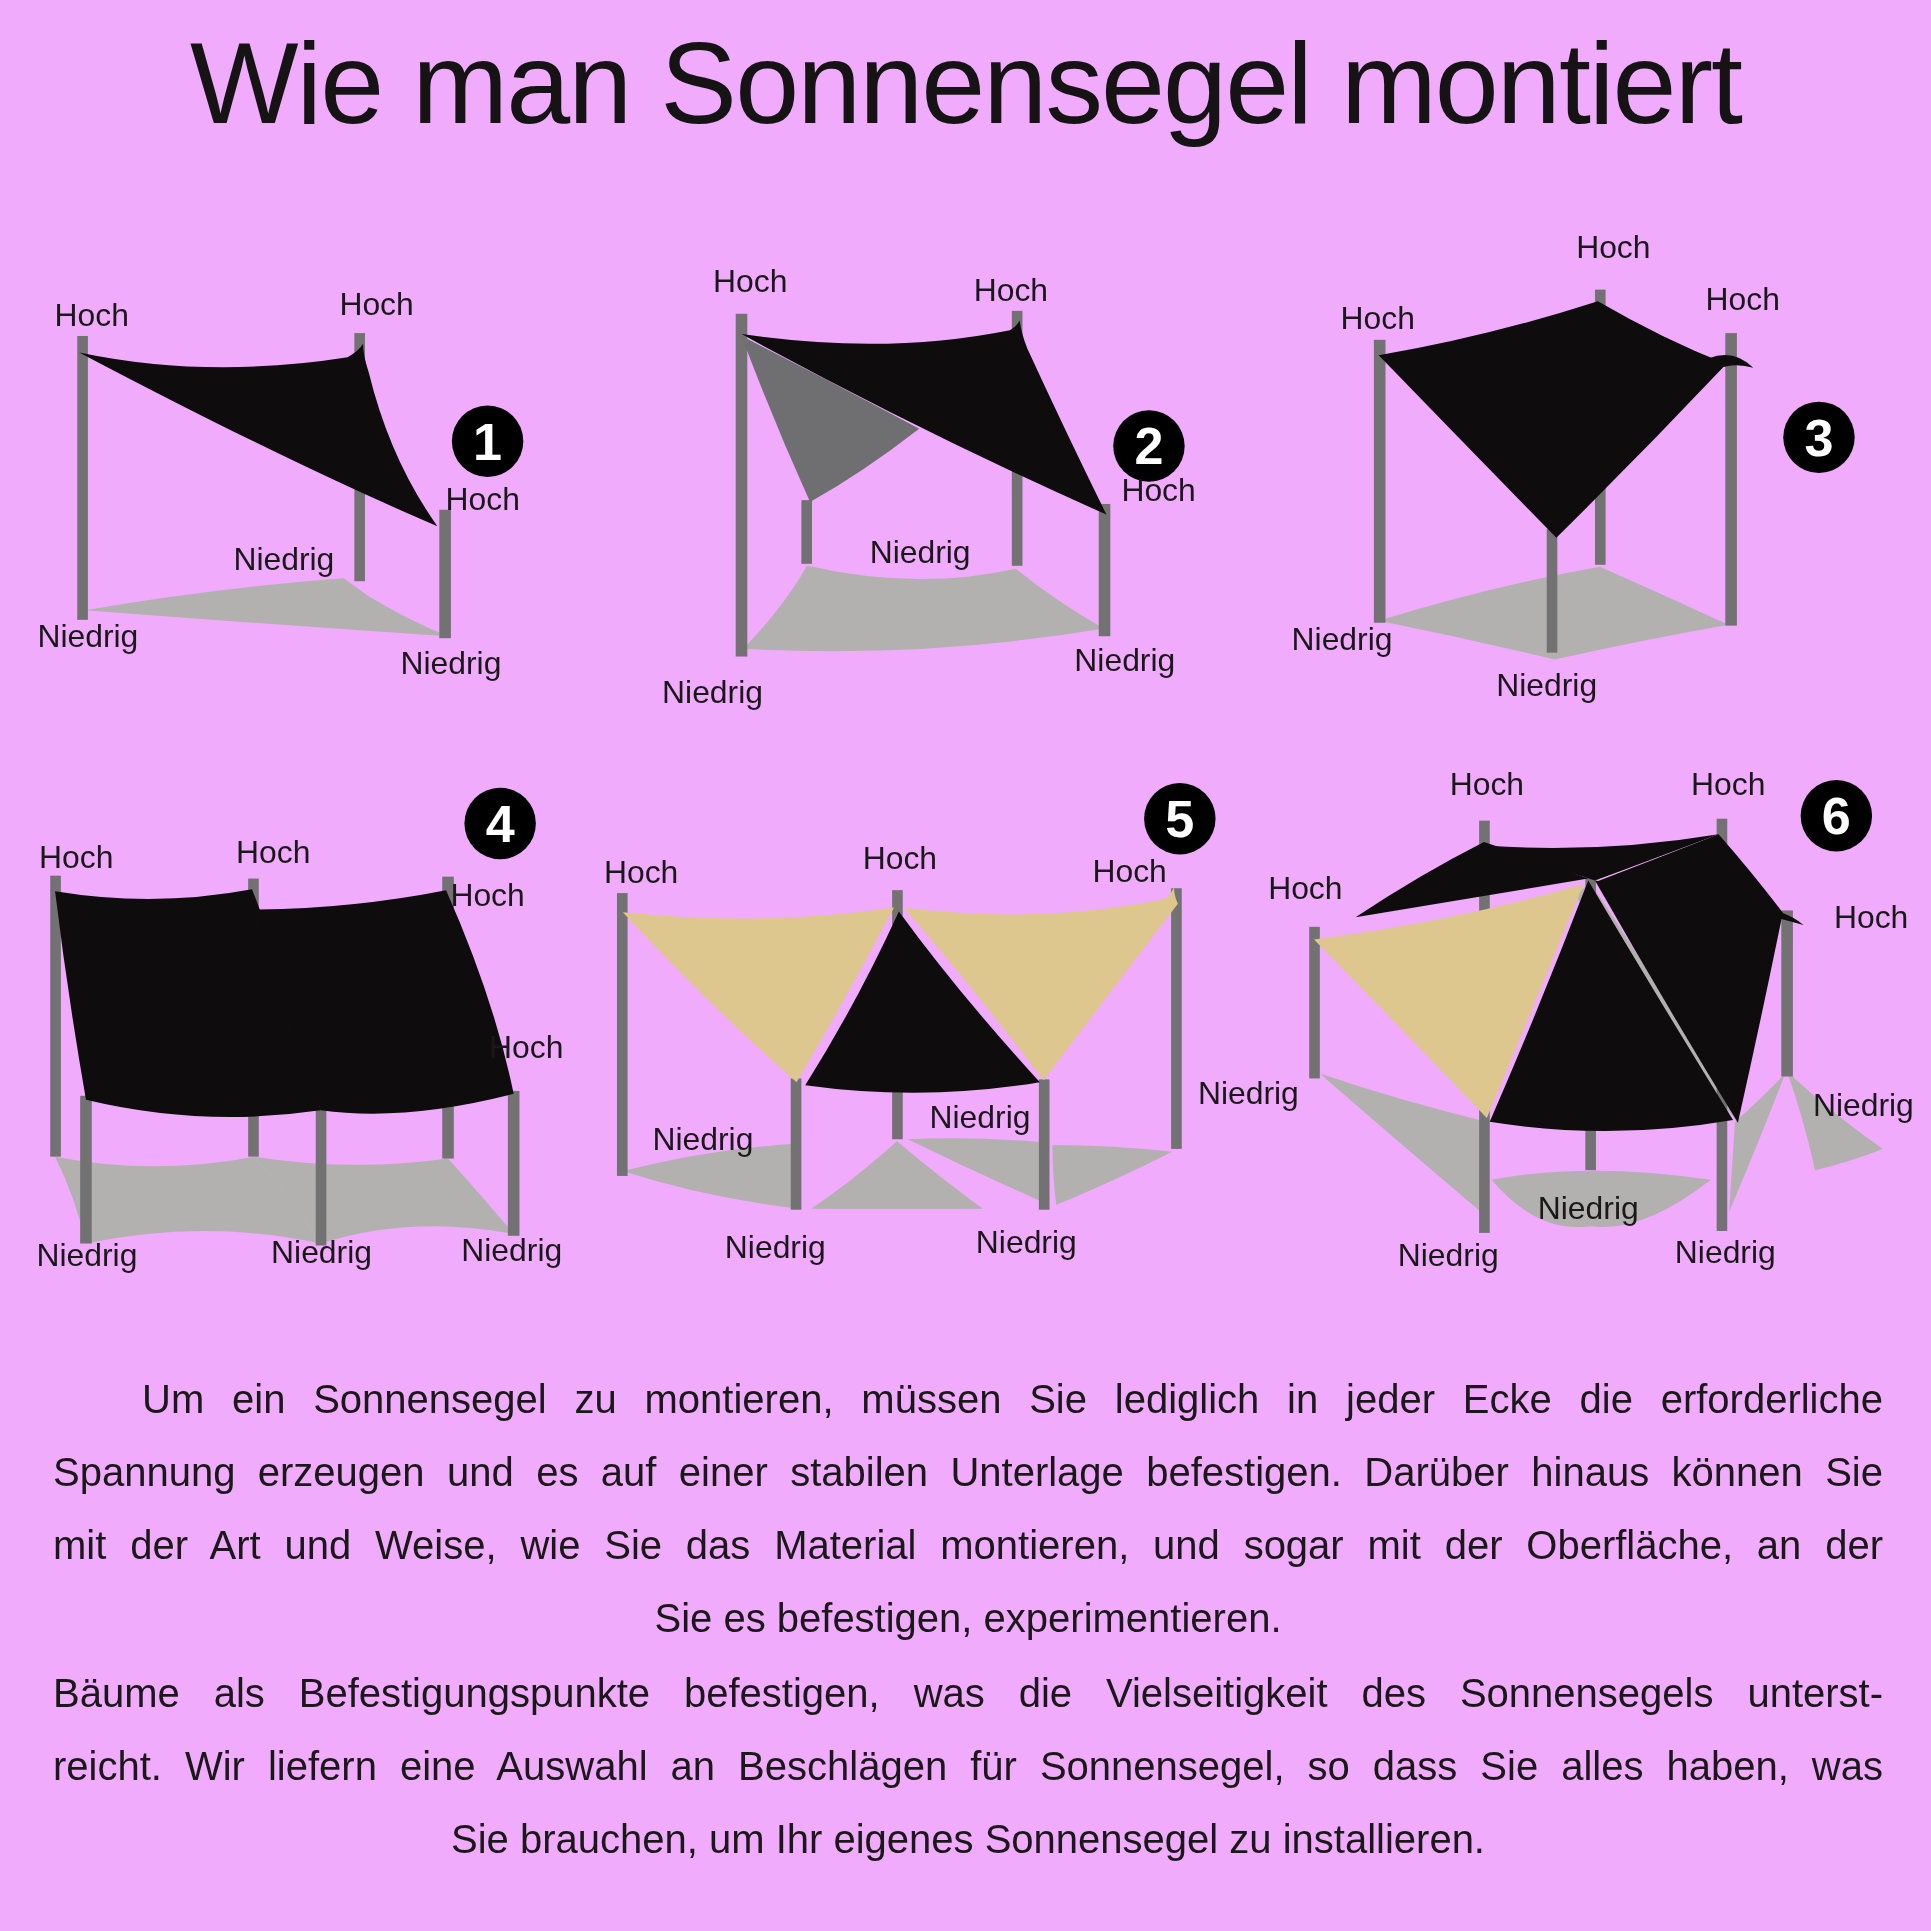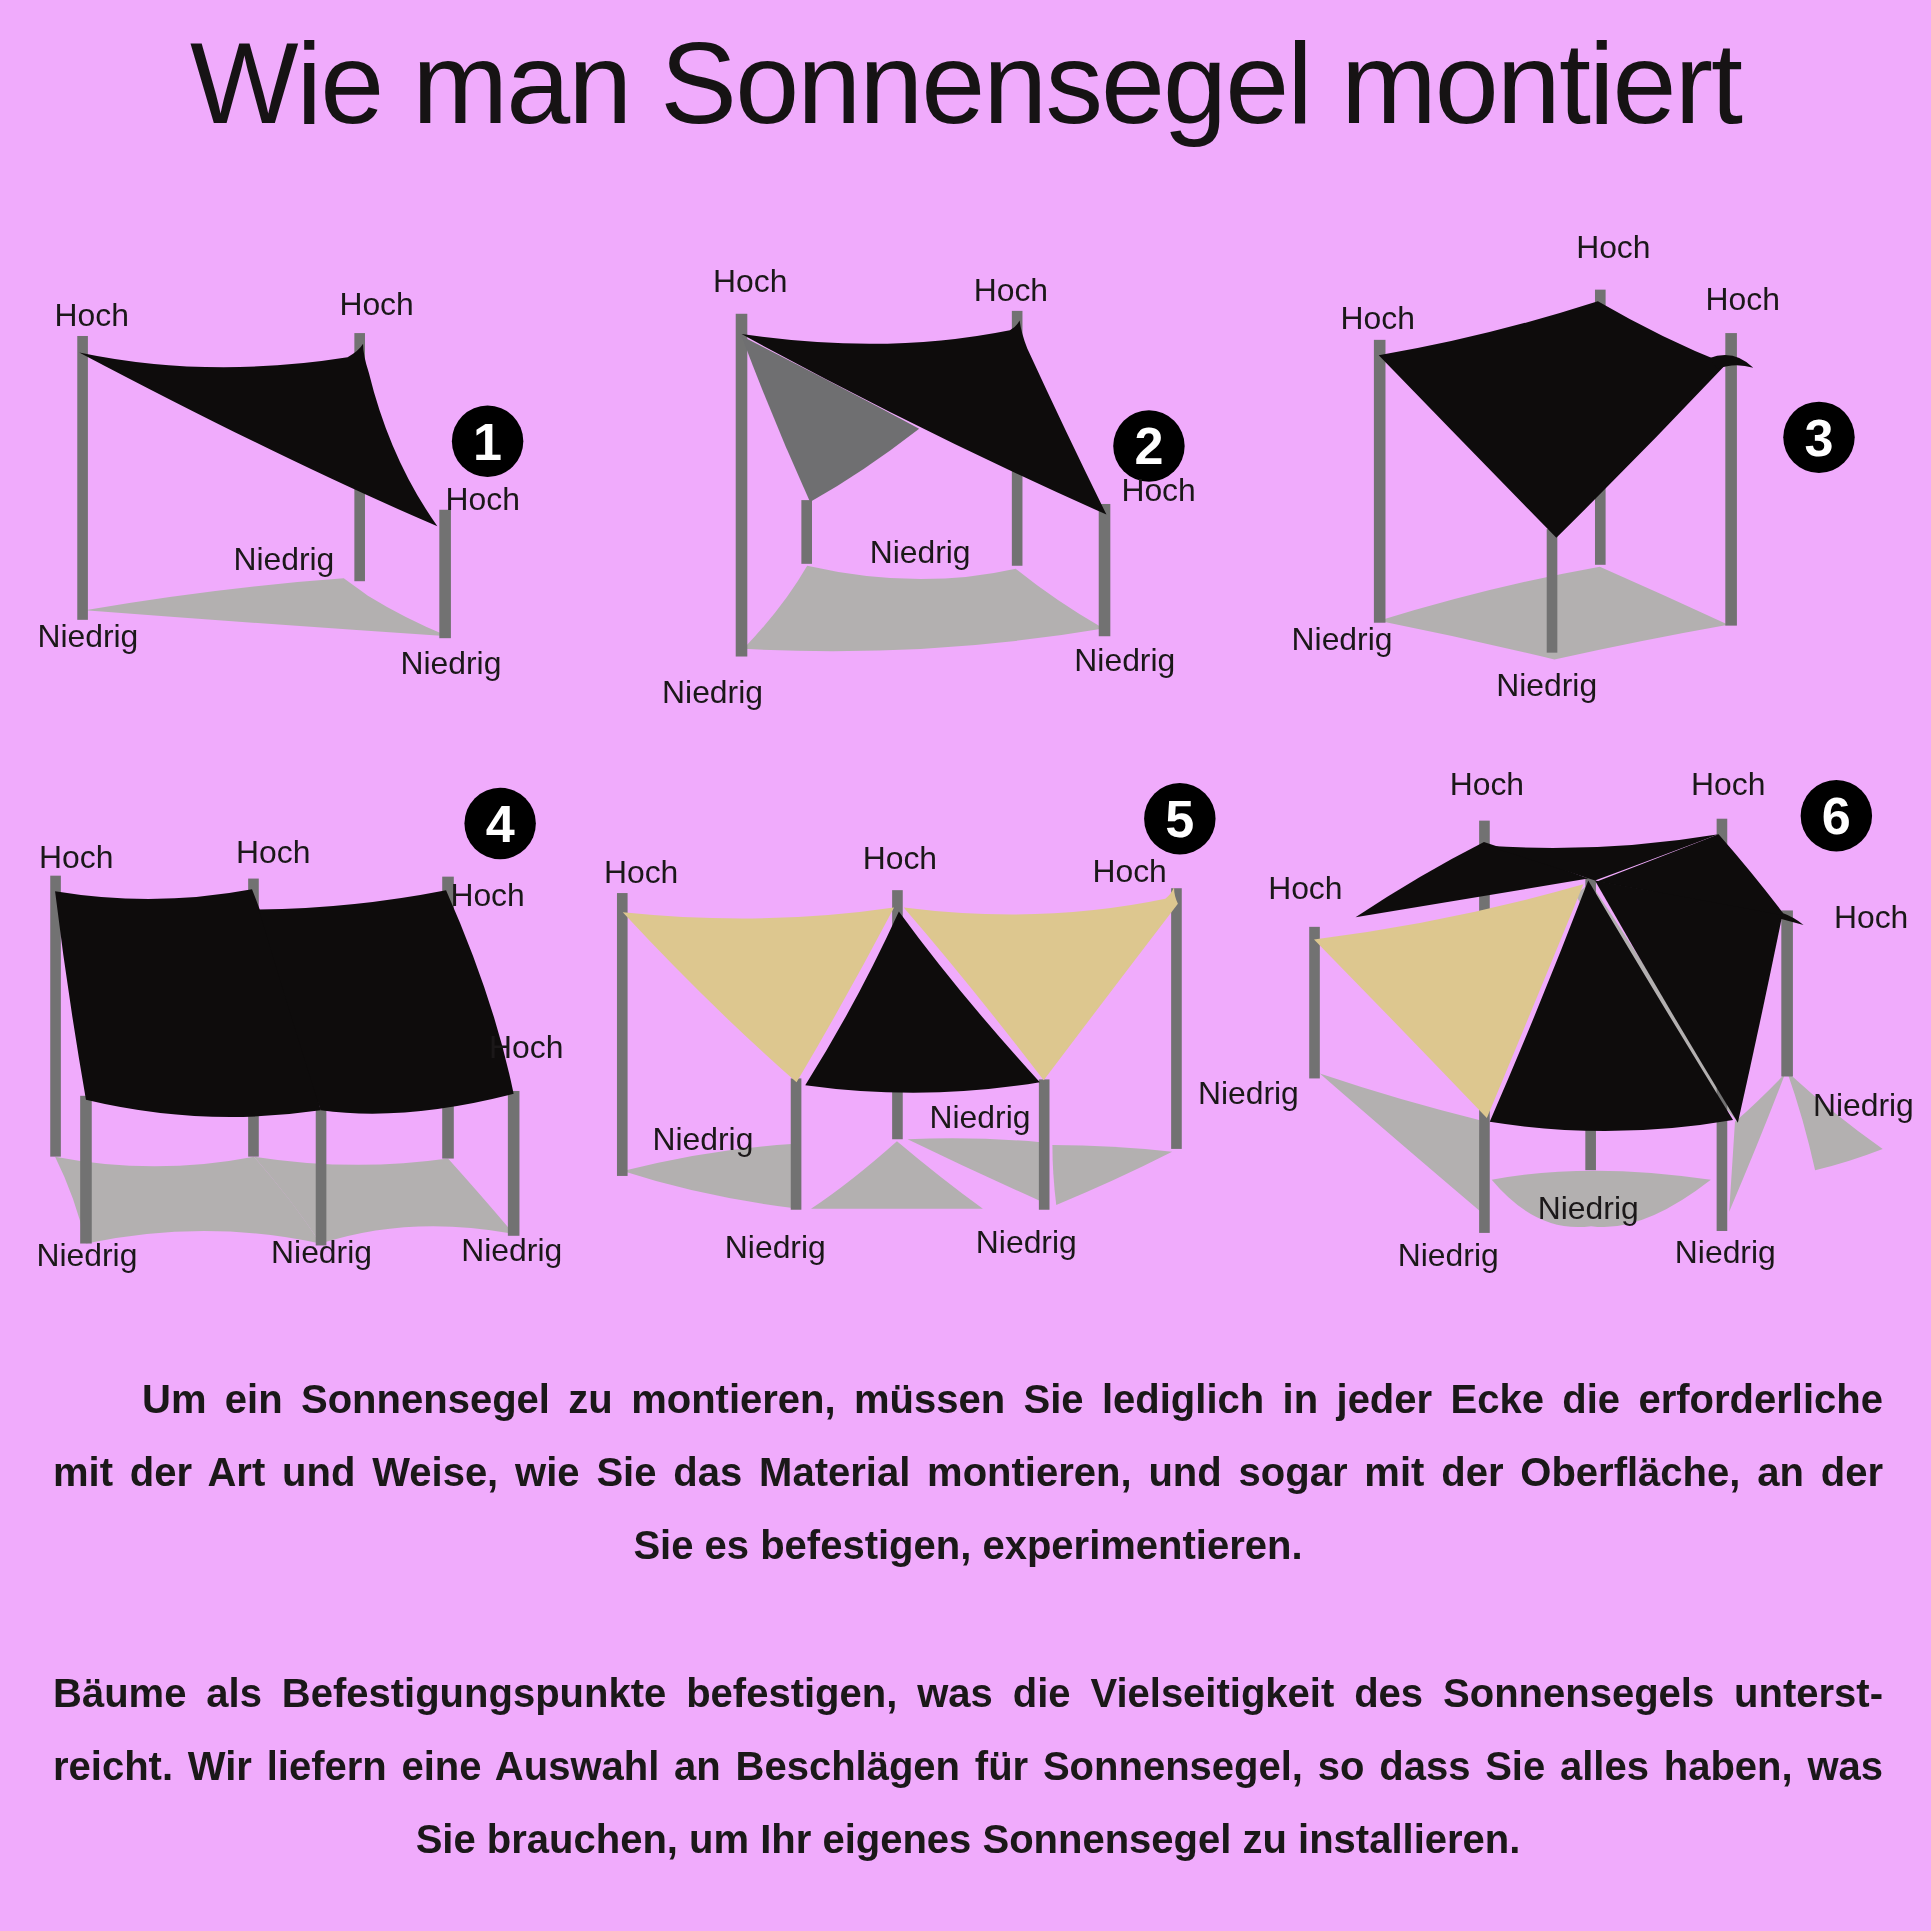--- a/index.html
+++ b/index.html
@@ -12,21 +12,21 @@
   .shadow{fill:#b3b0b0;}
   .sail-black{fill:#0e0c0c;}
   .sail-gray{fill:#6f6f71;}
   .sail-tan{fill:#ddc78f;}
   .badge{fill:#000000;}
   .badge-num{font-family:"Liberation Sans",sans-serif;font-size:54px;font-weight:700;
              fill:#ffffff;text-anchor:middle;}
   .lbl{font-family:"Liberation Sans",sans-serif;font-size:33px;font-weight:400;
        fill:#1b1819;text-anchor:middle;}
   .para{position:absolute;left:53px;width:1830px;font-size:40px;line-height:73px;
-        color:#1b1819;font-weight:bold;}
+        color:#1b1819;}
   .para-1{top:1363px;}
   .para-2{top:1657px;}
   .pline{width:1830px;text-align:center;}
   .pline.fill{text-align:justify;text-align-last:justify;}
   .pline.indent{padding-left:89px;width:1741px;}
 </style>
 </head>
 <body>
 
 <div class="page">
@@ -158,20 +158,21 @@
       <text class="lbl" x="1293" y="1143">Niedrig</text>
       <text class="lbl" x="1930" y="1156">Niedrig</text>
       <text class="lbl" x="1645" y="1263">Niedrig</text>
       <text class="lbl" x="1500" y="1311">Niedrig</text>
       <text class="lbl" x="1787" y="1308">Niedrig</text>
     </g>
   </svg>
 
   <div class="para para-1">
     <div class="pline fill indent">Um ein Sonnensegel zu montieren, müssen Sie lediglich in jeder Ecke die erforderliche</div>
+    <div class="pline fill">Spannung erzeugen und es auf einer stabilen Unterlage befestigen. Darüber hinaus können Sie</div>
     <div class="pline fill">mit der Art und Weise, wie Sie das Material montieren, und sogar mit der Oberfläche, an der</div>
     <div class="pline">Sie es befestigen, experimentieren.</div>
   </div>
 
   <div class="para para-2">
     <div class="pline fill">Bäume als Befestigungspunkte befestigen, was die Vielseitigkeit des Sonnensegels unterst-</div>
     <div class="pline fill">reicht. Wir liefern eine Auswahl an Beschlägen für Sonnensegel, so dass Sie alles haben, was</div>
     <div class="pline">Sie brauchen, um Ihr eigenes Sonnensegel zu installieren.</div>
   </div>
 

